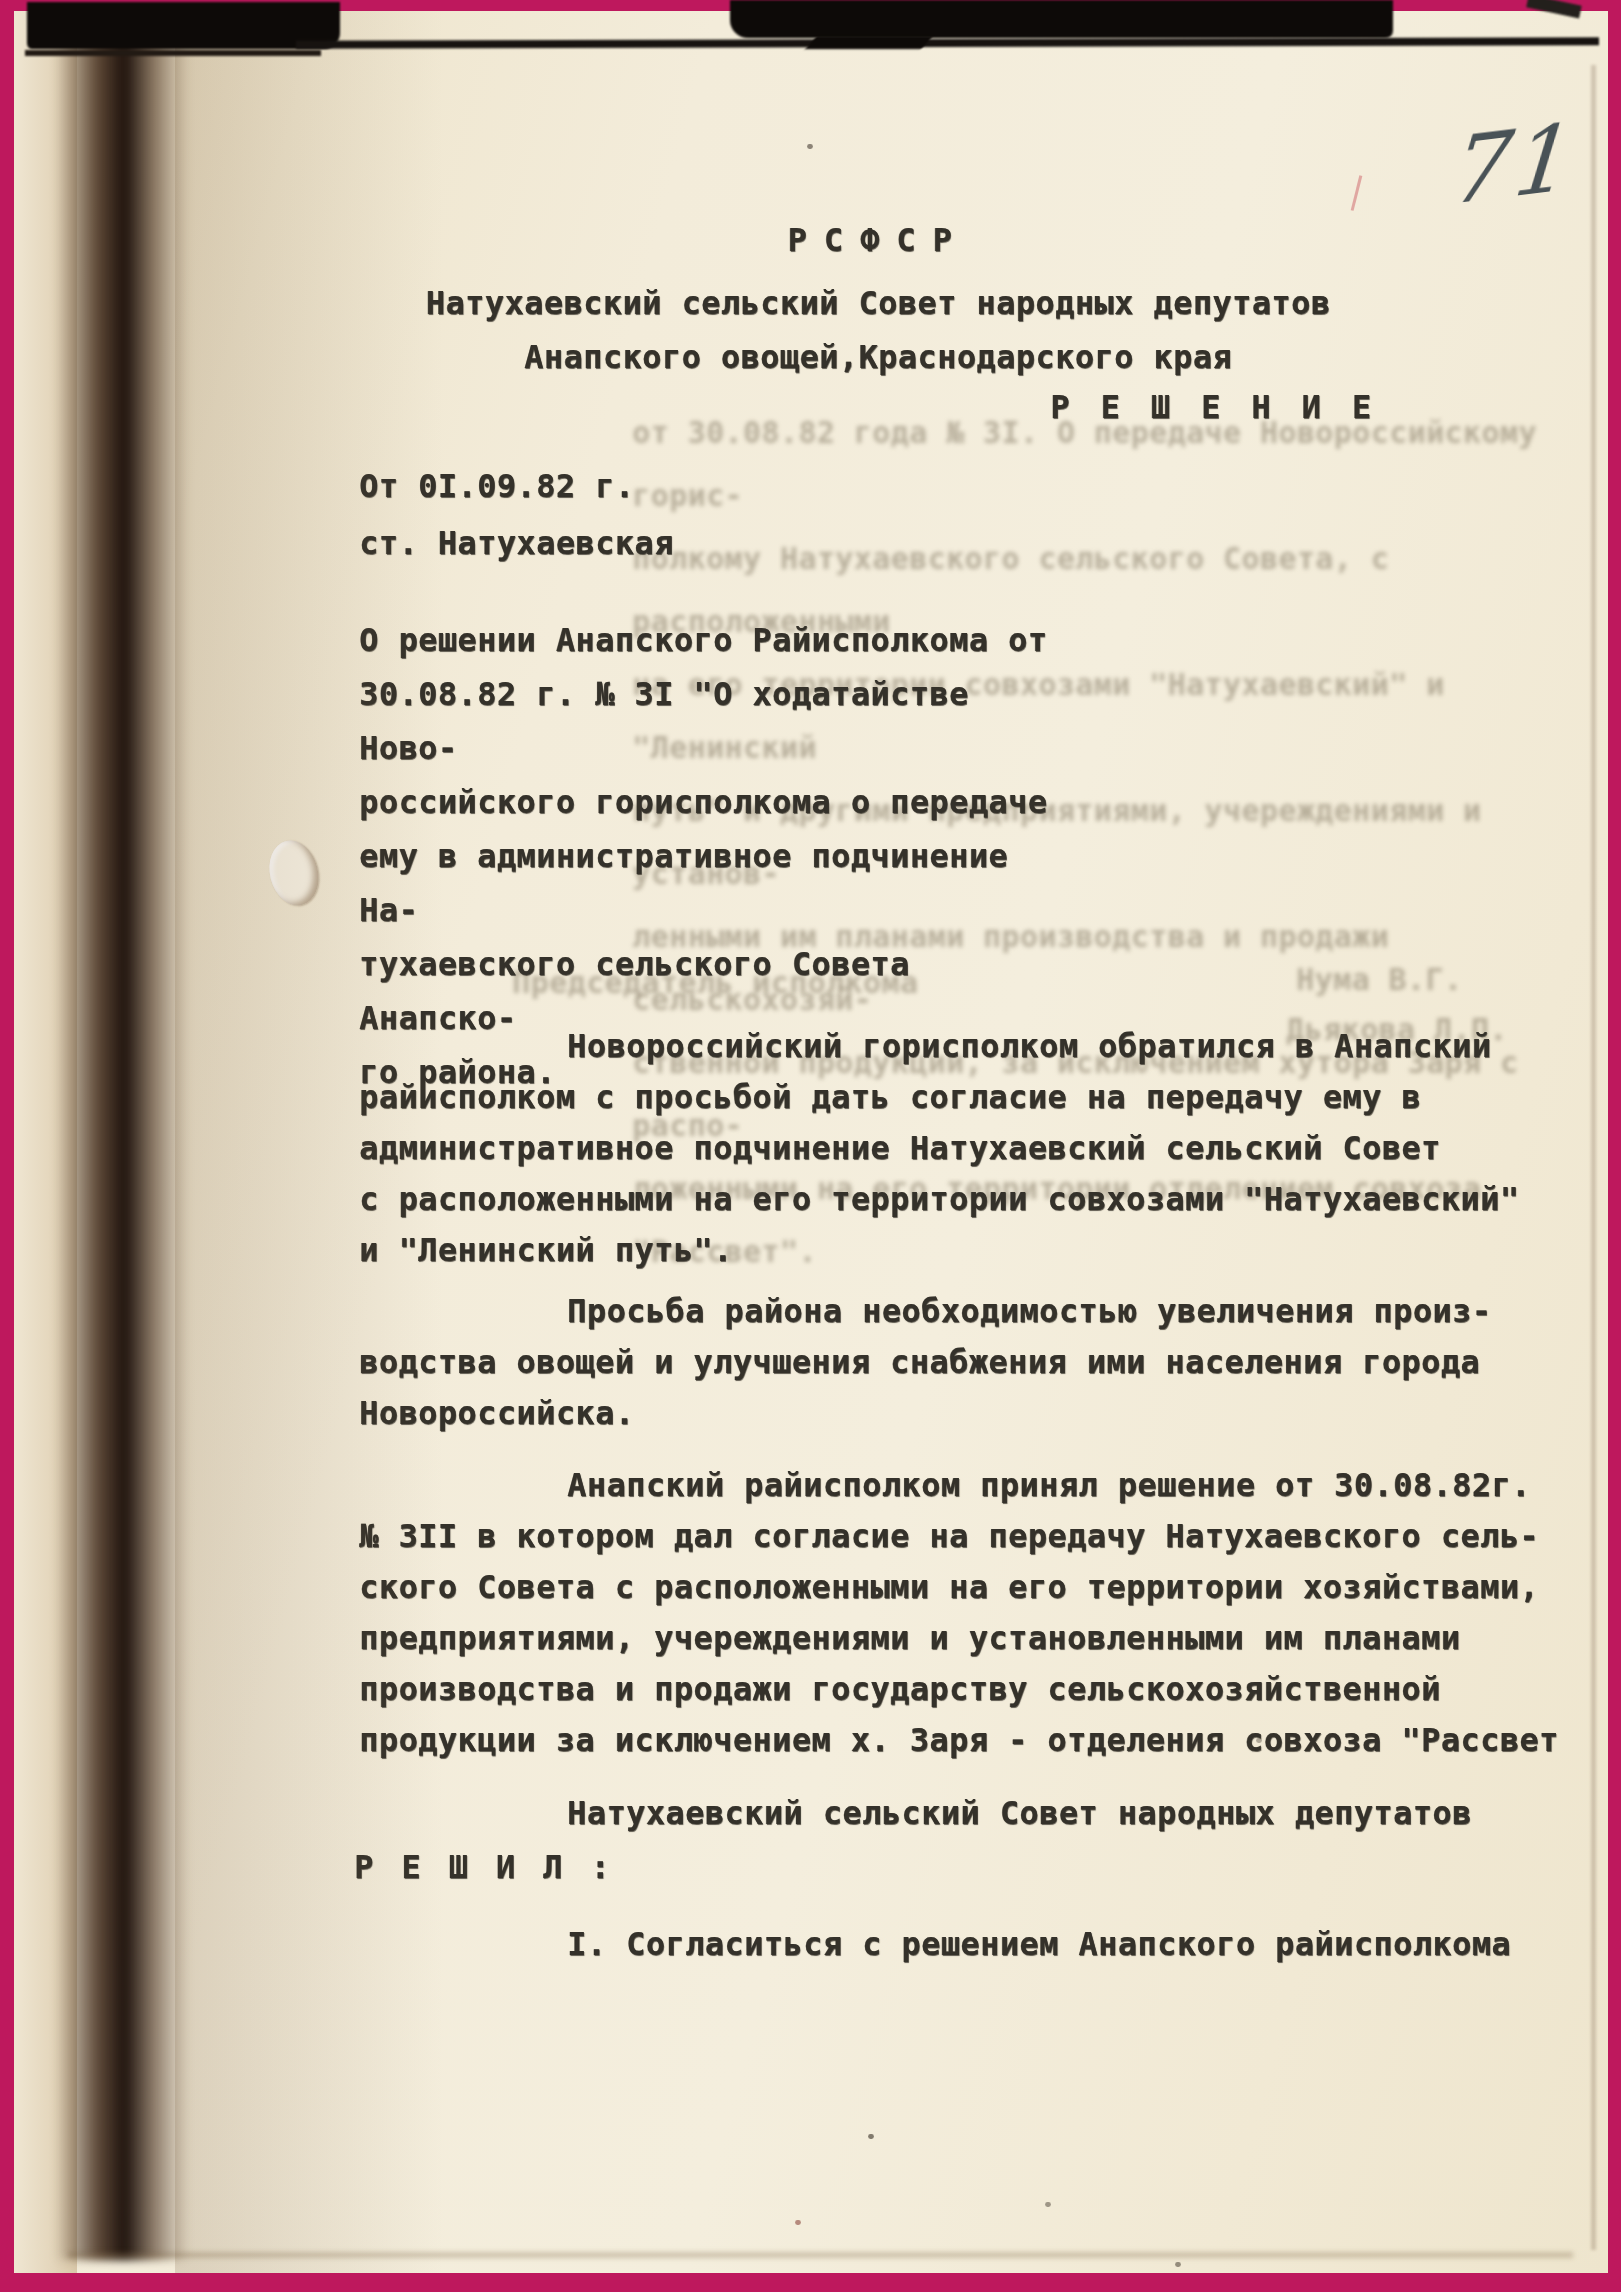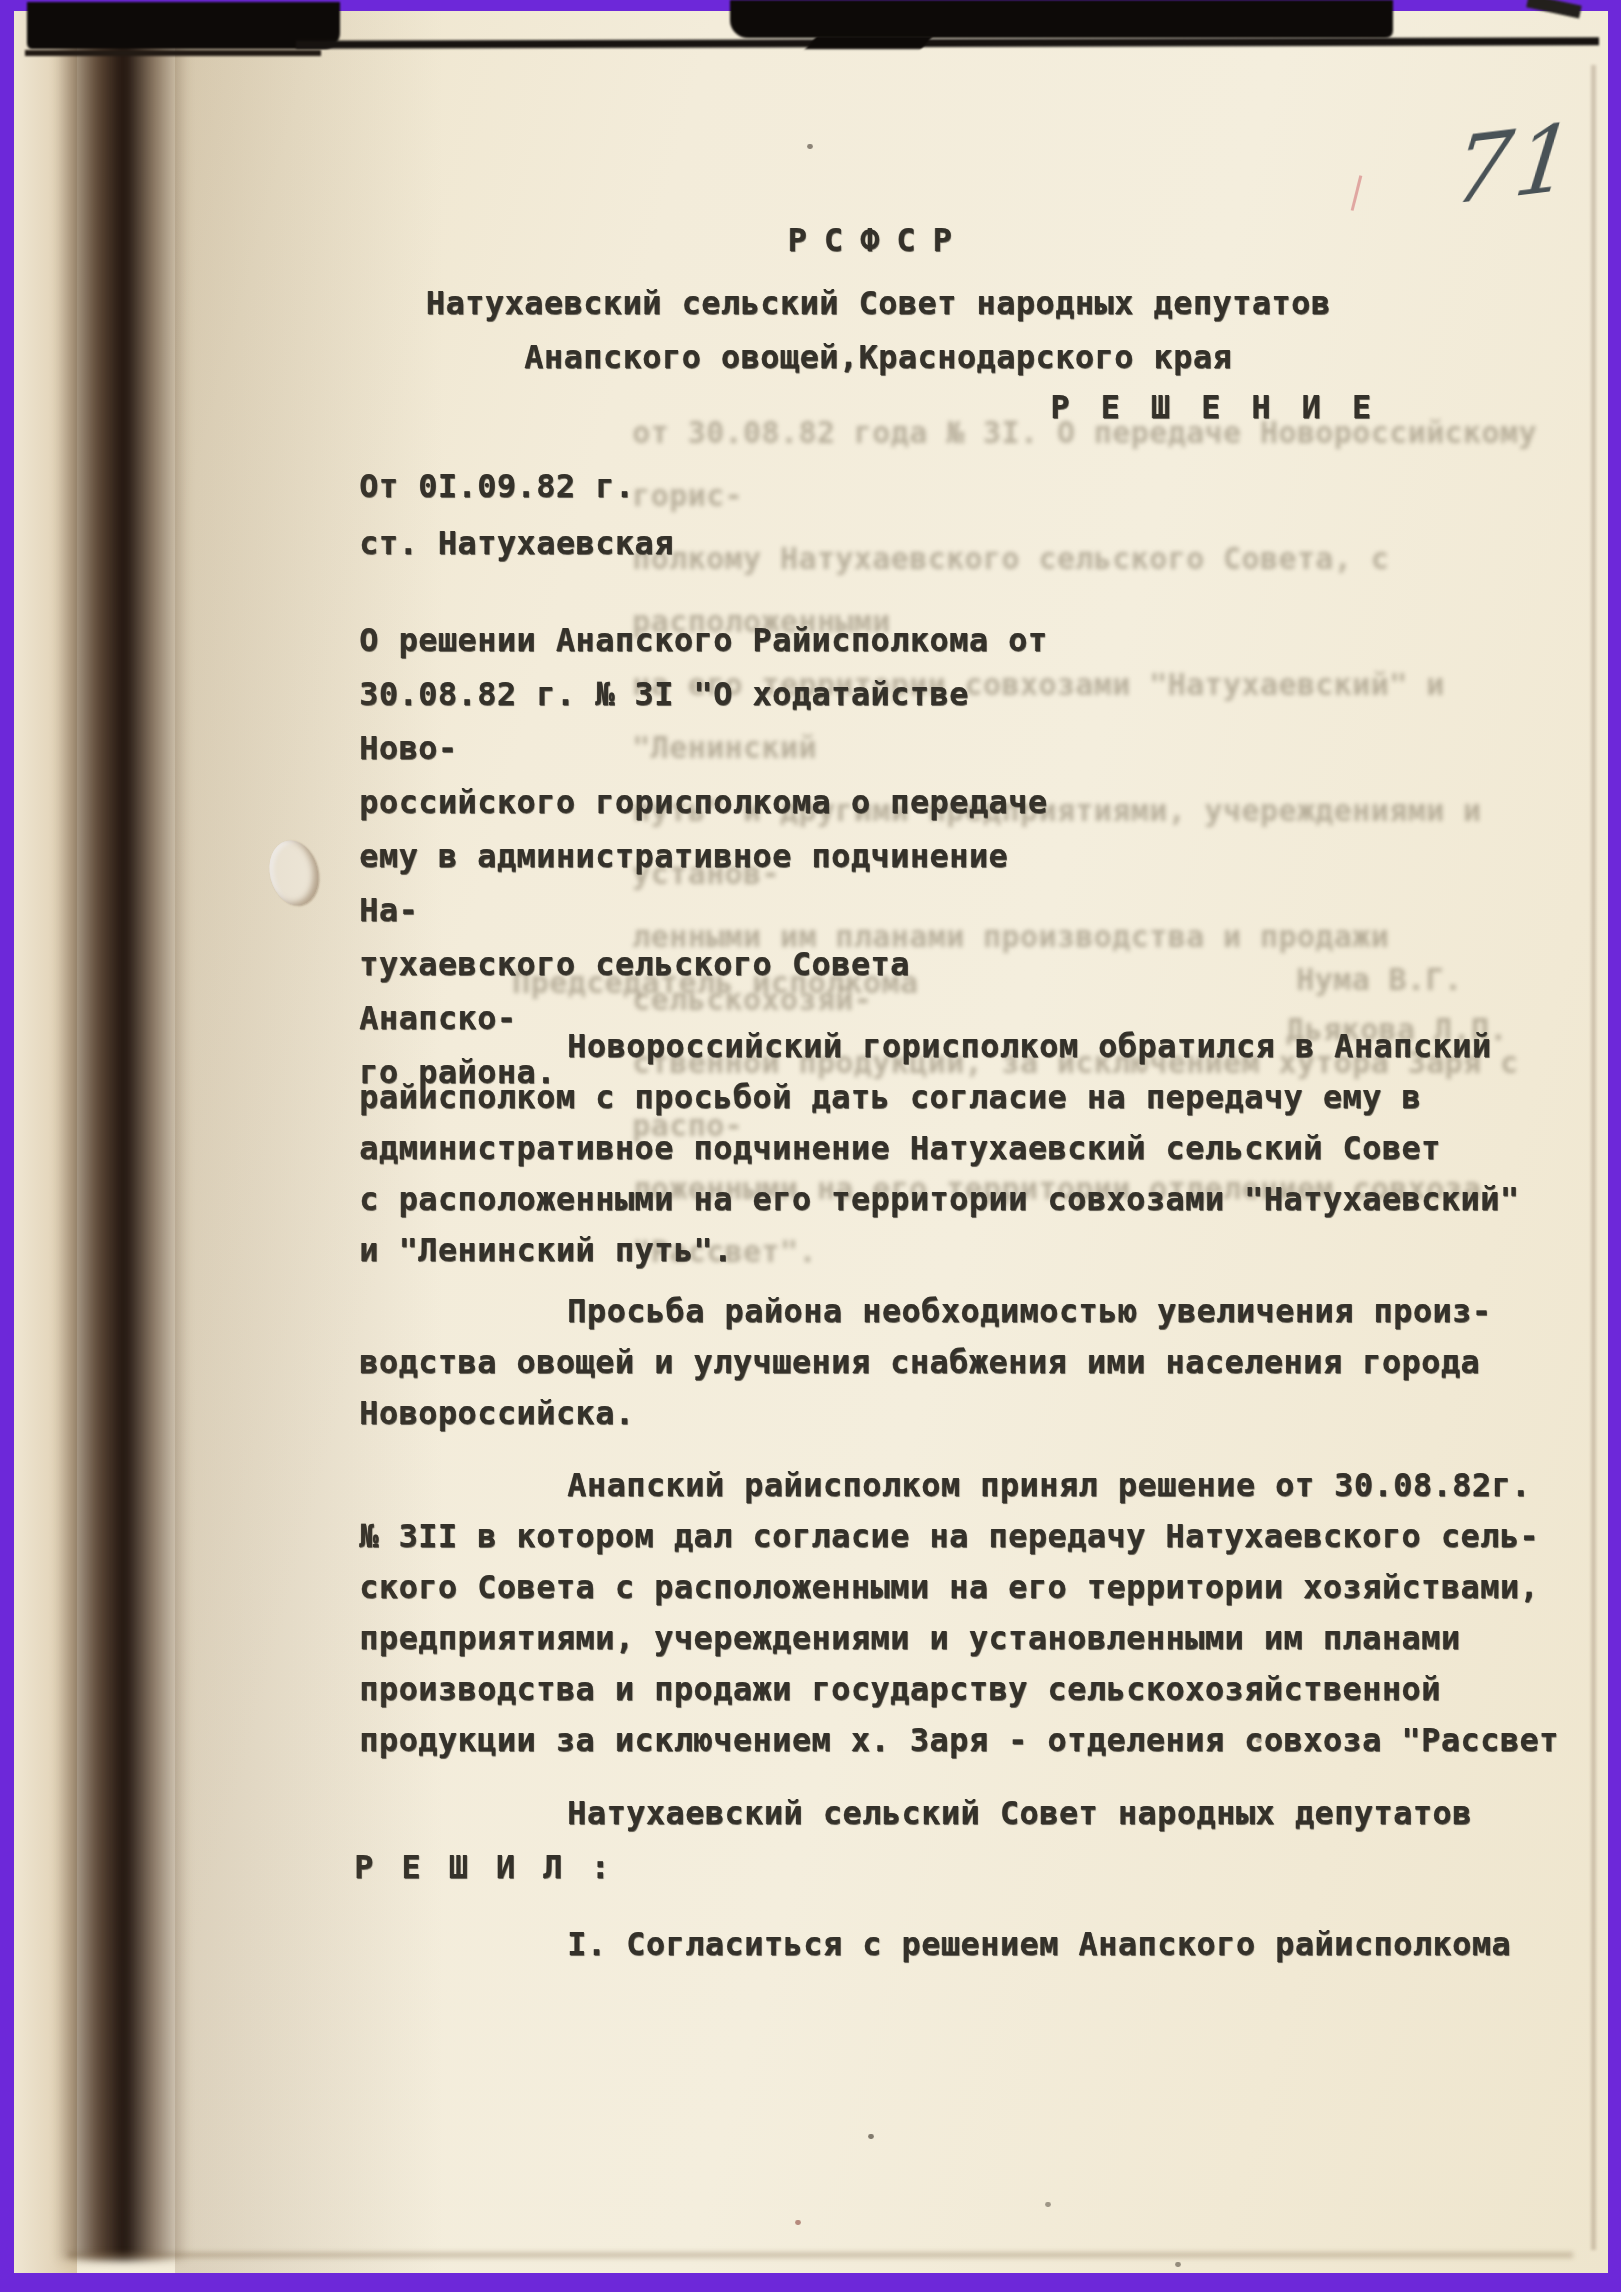--- a/index.html
+++ b/index.html
@@ -1,18 +1,18 @@
 <!DOCTYPE html>
 <html style="font-size:14.3px"><head>
 <meta charset="utf-8">
 <style>
   html,body{margin:0;padding:0;background:#ffffff;}
   #root{
     position:relative;width:1621px;height:2293px;overflow:hidden;
-    background:#6d28d9;
+    background:#be185d;
     font-family:"DejaVu Sans Mono","Liberation Mono",monospace;
   }
   
   .page{
     position:absolute;left:14.3px;top:10.7px;width:1594px;height:2262px;
     background:linear-gradient(105deg,#e7dabe 0%,#efe6cf 14%,#f3ecda 32%,#f4eedd 58%,#f1e9d4 82%,#eee5cd 100%);
   }
   
   .spine-light{position:absolute;left:0;top:0;width:63px;height:100%;
     background:linear-gradient(90deg,#efe6d2 0%,#e4d6bc 60%,#d8c7a8 100%);}

